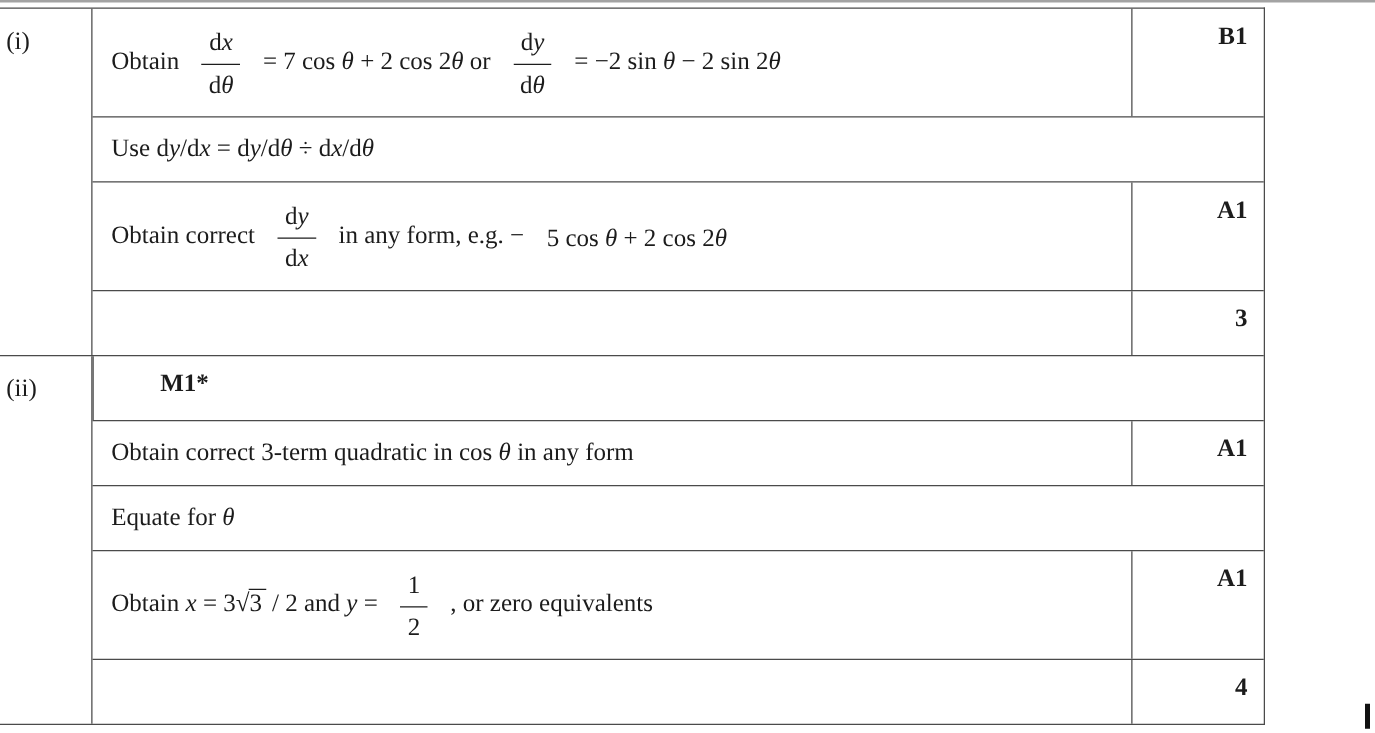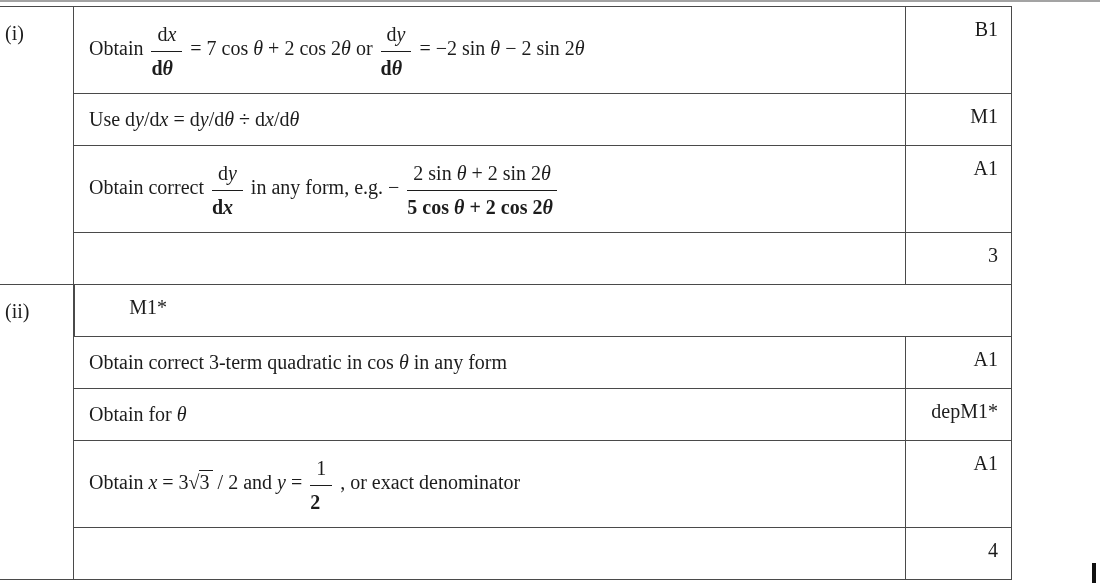--- a/index.html
+++ b/index.html
@@ -52,31 +52,31 @@
     box-sizing:border-box;
     padding:8px 10px 8px 15px;
     font-size:20px;
     min-width:0;
   }
   .mark{
     width:106px;flex-shrink:0;box-sizing:border-box;
     border-left:1.5px solid #4a4a4a;
     text-align:right;
     padding:11px 13px 4px 4px;
-    font-weight:400;
+    font-weight:700;
     font-size:20px;
   }
   .it{font-style:italic;}
   .frac{
     display:inline-flex;flex-direction:column;
-    vertical-align:middle;
-    margin:0 3px;line-height:1.3;
+    text-align:center;vertical-align:middle;
+    margin:0 13px;line-height:1.3;
   }
   .frac .num{border-bottom:1.5px solid #1c1c1c;padding:1px 6px 4px;}
-  .frac .den{padding-top:3px;font-weight:bold;}
+  .frac .den{padding-top:3px;}
   .sqrt{display:inline;}
   .sqrt .rad{
     border-top:1.5px solid #1c1c1c;
     padding:0 3px 0 1px;margin-left:-1px;
   }
 </style>
 </head>
 <body>
 
 <div class="stage">
@@ -101,32 +101,28 @@
     </div>
     <div class="mark">
       <span>B1</span>
     </div>
   </div>
 
   <div class="row">
     <div class="desc">
       <span class="math"><span>Use d</span><span class="it">y</span><span>/d</span><span class="it">x</span><span> = d</span><span class="it">y</span><span>/d</span><span class="it">θ</span><span> ÷ d</span><span class="it">x</span><span>/d</span><span class="it">θ</span></span>
     </div>
-    <div class="mark">
-      <span>M1</span>
-    </div>
   </div>
 
   <div class="row tall">
     <div class="desc">
       <span class="math"><span>Obtain correct </span><span class="frac">
                   <span class="num"><span>d</span><span class="it">y</span></span>
                   <span class="den"><span>d</span><span class="it">x</span></span>
                 </span><span> in any form, e.g. − </span><span class="frac">
-                  <span class="num"><span>2 sin </span><span class="it">θ</span><span> + 2 sin 2</span><span class="it">θ</span></span>
                   <span class="den"><span>5 cos </span><span class="it">θ</span><span> + 2 cos 2</span><span class="it">θ</span></span>
                 </span></span>
     </div>
     <div class="mark">
       <span>A1</span>
     </div>
   </div>
 
   <div class="row total">
     <div class="desc">
@@ -154,33 +150,30 @@
     <div class="desc">
       <span class="math"><span>Obtain correct 3-term quadratic in cos </span><span class="it">θ</span><span> in any form</span></span>
     </div>
     <div class="mark">
       <span>A1</span>
     </div>
   </div>
 
   <div class="row">
     <div class="desc">
-      <span class="math"><span>Obtain for </span><span class="it">θ</span></span>
-    </div>
-    <div class="mark">
-      <span>depM1*</span>
+      <span class="math"><span>Equate for </span><span class="it">θ</span></span>
     </div>
   </div>
 
   <div class="row tall">
     <div class="desc">
       <span class="math"><span>Obtain </span><span class="it">x</span><span> = 3</span><span class="sqrt"><span class="rsign">√</span><span class="rad"><span>3</span></span></span><span> / 2  and </span><span class="it">y</span><span> = </span><span class="frac">
                   <span class="num"><span>1</span></span>
                   <span class="den"><span>2</span></span>
-                </span><span> , or exact denominator</span></span>
+                </span><span> , or zero equivalents</span></span>
     </div>
     <div class="mark">
       <span>A1</span>
     </div>
   </div>
 
   <div class="row total">
     <div class="desc">
       <span class="math"></span>
     </div>

